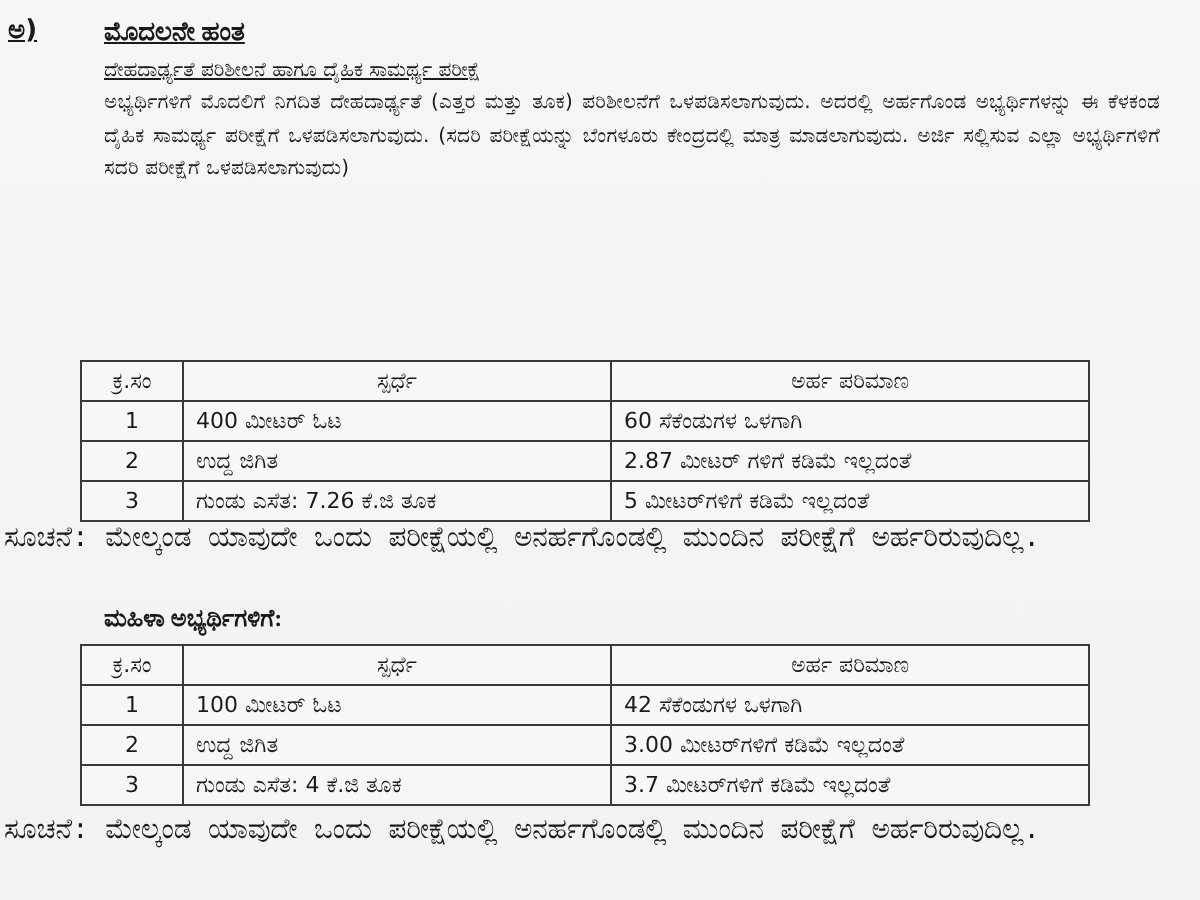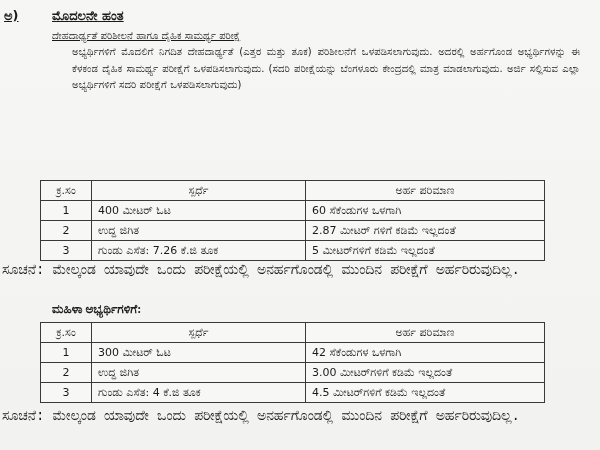--- a/index.html
+++ b/index.html
@@ -29,38 +29,38 @@
       font-weight: bold;
       display: flex;
       gap: 0;
     }
     .section-heading .marker {
       width: 48px;
       text-decoration: underline;
     }
     .section-heading .title {
       text-decoration: underline;
+      font-family: Liberation Serif, serif;
     }
     .para-block {
       position: absolute;
       left: 52px;
       top: 28px;
       width: 528px;
       font-size: 10px;
       line-height: 16.3px;
     }
     .para-title {
       text-decoration: underline;
       white-space: nowrap;
     }
     .para-body {
       text-align: justify;
       text-align-last: left;
       letter-spacing: 0.1px;
-      margin-left: 20px;
     }
     .subheading {
       position: absolute;
       left: 52px;
       font-size: 12px;
       font-weight: bold;
     }
     .sub-men { top: 157px; margin-top: 32px; }
     .sub-women { top: 302px; font-family: Liberation Serif, serif; }
 
@@ -164,31 +164,31 @@
     <thead>
       <tr>
         <th>ಕ್ರ.ಸಂ</th>
         <th>ಸ್ಪರ್ಧೆ</th>
         <th>ಅರ್ಹ ಪರಿಮಾಣ</th>
       </tr>
     </thead>
     <tbody>
       <tr>
         <td class="num">1</td>
-        <td>300 ಮೀಟರ್ ಓಟ</td>
+        <td>100 ಮೀಟರ್ ಓಟ</td>
         <td>42 ಸೆಕೆಂಡುಗಳ ಒಳಗಾಗಿ</td>
       </tr>
       <tr>
         <td class="num">2</td>
         <td>ಉದ್ದ ಜಿಗಿತ</td>
         <td>3.00 ಮೀಟರ್‌ಗಳಿಗೆ ಕಡಿಮೆ ಇಲ್ಲದಂತೆ</td>
       </tr>
       <tr>
         <td class="num">3</td>
         <td>ಗುಂಡು ಎಸೆತ: 4 ಕೆ.ಜಿ ತೂಕ</td>
-        <td>4.5 ಮೀಟರ್‌ಗಳಿಗೆ ಕಡಿಮೆ ಇಲ್ಲದಂತೆ</td>
+        <td>3.7 ಮೀಟರ್‌ಗಳಿಗೆ ಕಡಿಮೆ ಇಲ್ಲದಂತೆ</td>
       </tr>
     </tbody>
   </table>
 
   <div class="note note-women">ಸೂಚನೆ: ಮೇಲ್ಕಂಡ ಯಾವುದೇ ಒಂದು ಪರೀಕ್ಷೆಯಲ್ಲಿ ಅನರ್ಹಗೊಂಡಲ್ಲಿ ಮುಂದಿನ ಪರೀಕ್ಷೆಗೆ ಅರ್ಹರಿರುವುದಿಲ್ಲ.</div>
 
 </div>
 
 </body></html>

